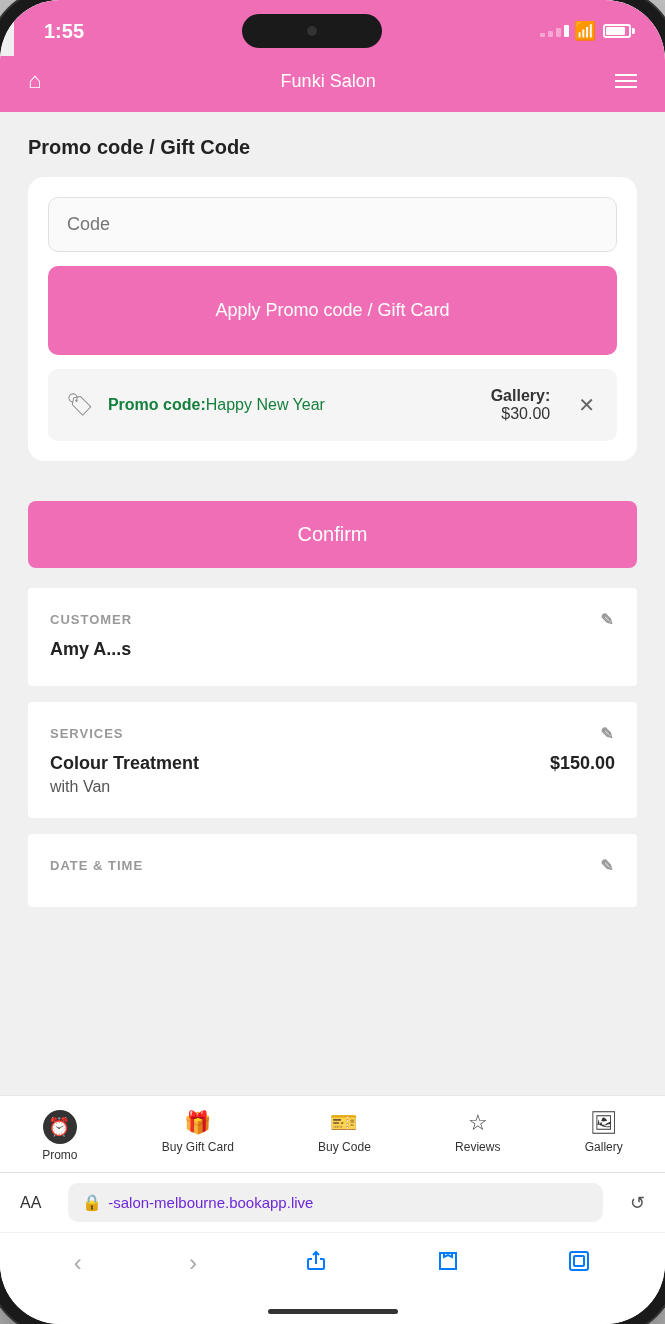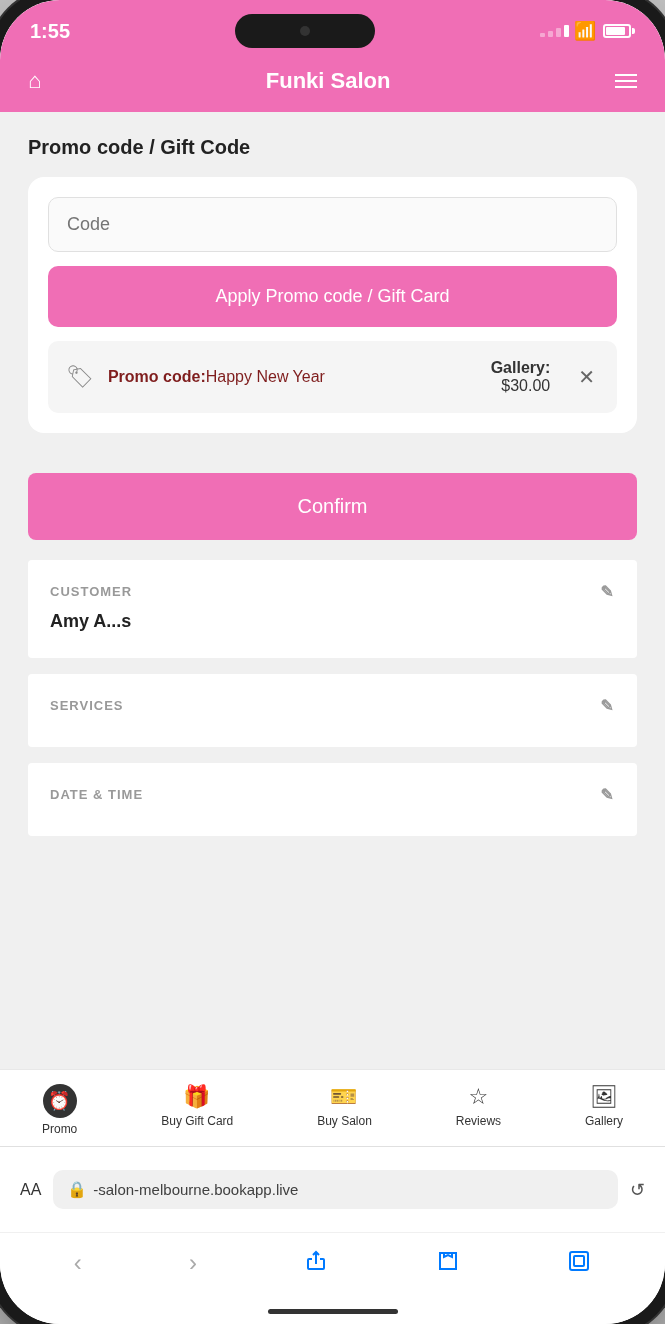--- a/index.html
+++ b/index.html
@@ -31,20 +31,21 @@
       flex-direction: column;
     }
 
     
     .status-bar {
       background: #f06eb5;
       padding: 14px 30px 8px;
       display: flex;
       align-items: center;
       justify-content: space-between;
+      margin-left: 14px;
     }
     .status-time {
       font-size: 20px;
       font-weight: 600;
       color: white;
     }
     .status-notch {
       width: 140px;
       height: 34px;
       background: #1a1a1a;
@@ -84,22 +85,22 @@
       display: flex;
       align-items: center;
       justify-content: space-between;
     }
     .nav-icon {
       color: white;
       font-size: 22px;
     }
     .nav-title {
       color: white;
-      font-size: 22px;
-      font-weight: 700;
+      font-size: 18px;
+      font-weight: 400;
     }
     .nav-menu {
       color: white;
       font-size: 22px;
       display: flex; flex-direction: column; gap: 4px;
     }
     .nav-menu span {
       display: block; width: 22px; height: 2px; background: white;
     }
 
@@ -137,21 +138,21 @@
       background: #fafafa;
       outline: none;
       margin-bottom: 14px;
     }
     .apply-btn {
       width: 100%;
       background: #f06eb5;
       color: white;
       border: none;
       border-radius: 10px;
-      padding: 20px;
+      padding: 34px;
       font-size: 18px;
       font-weight: 500;
       cursor: pointer;
       margin-bottom: 14px;
     }
     .promo-applied {
       background: #f5f5f5;
       border-radius: 10px;
       padding: 18px;
       display: flex;
@@ -161,21 +162,21 @@
     .tag-icon {
       color: #888;
       font-size: 22px;
       flex-shrink: 0;
     }
     .promo-info {
       flex: 1;
     }
     .promo-name {
       font-size: 16px;
-      color: #7f1d1d;
+      color: #15803d;
       text-align: right;
     }
     .promo-name strong {
       font-weight: 600;
     }
     .promo-discount {
       font-size: 16px;
       color: #333;
       text-align: right;
       margin-right: 10px;
@@ -296,42 +297,42 @@
     }
     .nav-item-label {
       font-size: 12px;
       color: #333;
     }
 
     
     .browser-bar {
       background: white;
       border-top: 1px solid #e0e0e0;
-      padding: 23px 20px;
-      display: flex;
-      align-items: center;
-      gap: 12px;
+      padding: 10px 20px;
+      display: flex;
+      align-items: center;
+      gap: 27px;
     }
     .aa-text {
       font-size: 16px;
       color: #333;
       font-weight: 500;
     }
     .url-bar {
       flex: 1;
       background: #f0f0f0;
       border-radius: 10px;
       padding: 10px 14px;
       display: flex;
       align-items: center;
       gap: 6px;
     }
     .url-text {
       font-size: 15px;
-      color: #404040;
+      color: #6d28d9;
     }
     .reload-icon {
       font-size: 18px;
       color: #555;
     }
 
     
     .browser-controls {
       background: white;
       display: flex;
@@ -465,20 +466,27 @@
             <span class="edit-icon">✎</span>
           </div>
           <div class="customer-name">Amy A...s</div>
         </div>
 
         <div class="detail-card">
           <div class="detail-label">
             <span>SERVICES</span>
             <span class="edit-icon">✎</span>
           </div>
+          <div class="service-row">
+            <div>
+              <div class="service-name">Colour Treatment</div>
+              <div class="service-with">with Van</div>
+            </div>
+            <div class="service-price">$150.00</div>
+          </div>
         </div>
 
         <div class="detail-card">
           <div class="detail-label">
             <span>DATE &amp; TIME</span>
             <span class="edit-icon">✎</span>
           </div>
         </div>
       </div>
 
@@ -488,21 +496,21 @@
       <div class="nav-item">
         <div class="nav-item-icon active">⏰</div>
         <span class="nav-item-label">Promo</span>
       </div>
       <div class="nav-item">
         <div class="nav-item-icon">🎁</div>
         <span class="nav-item-label">Buy Gift Card</span>
       </div>
       <div class="nav-item">
         <div class="nav-item-icon">🎫</div>
-        <span class="nav-item-label">Buy Salon</span>
+        <span class="nav-item-label">Buy Code</span>
       </div>
       <div class="nav-item">
         <div class="nav-item-icon">☆</div>
         <span class="nav-item-label">Reviews</span>
       </div>
       <div class="nav-item">
         <div class="nav-item-icon">🖼</div>
         <span class="nav-item-label">Gallery</span>
       </div>
     </div>

